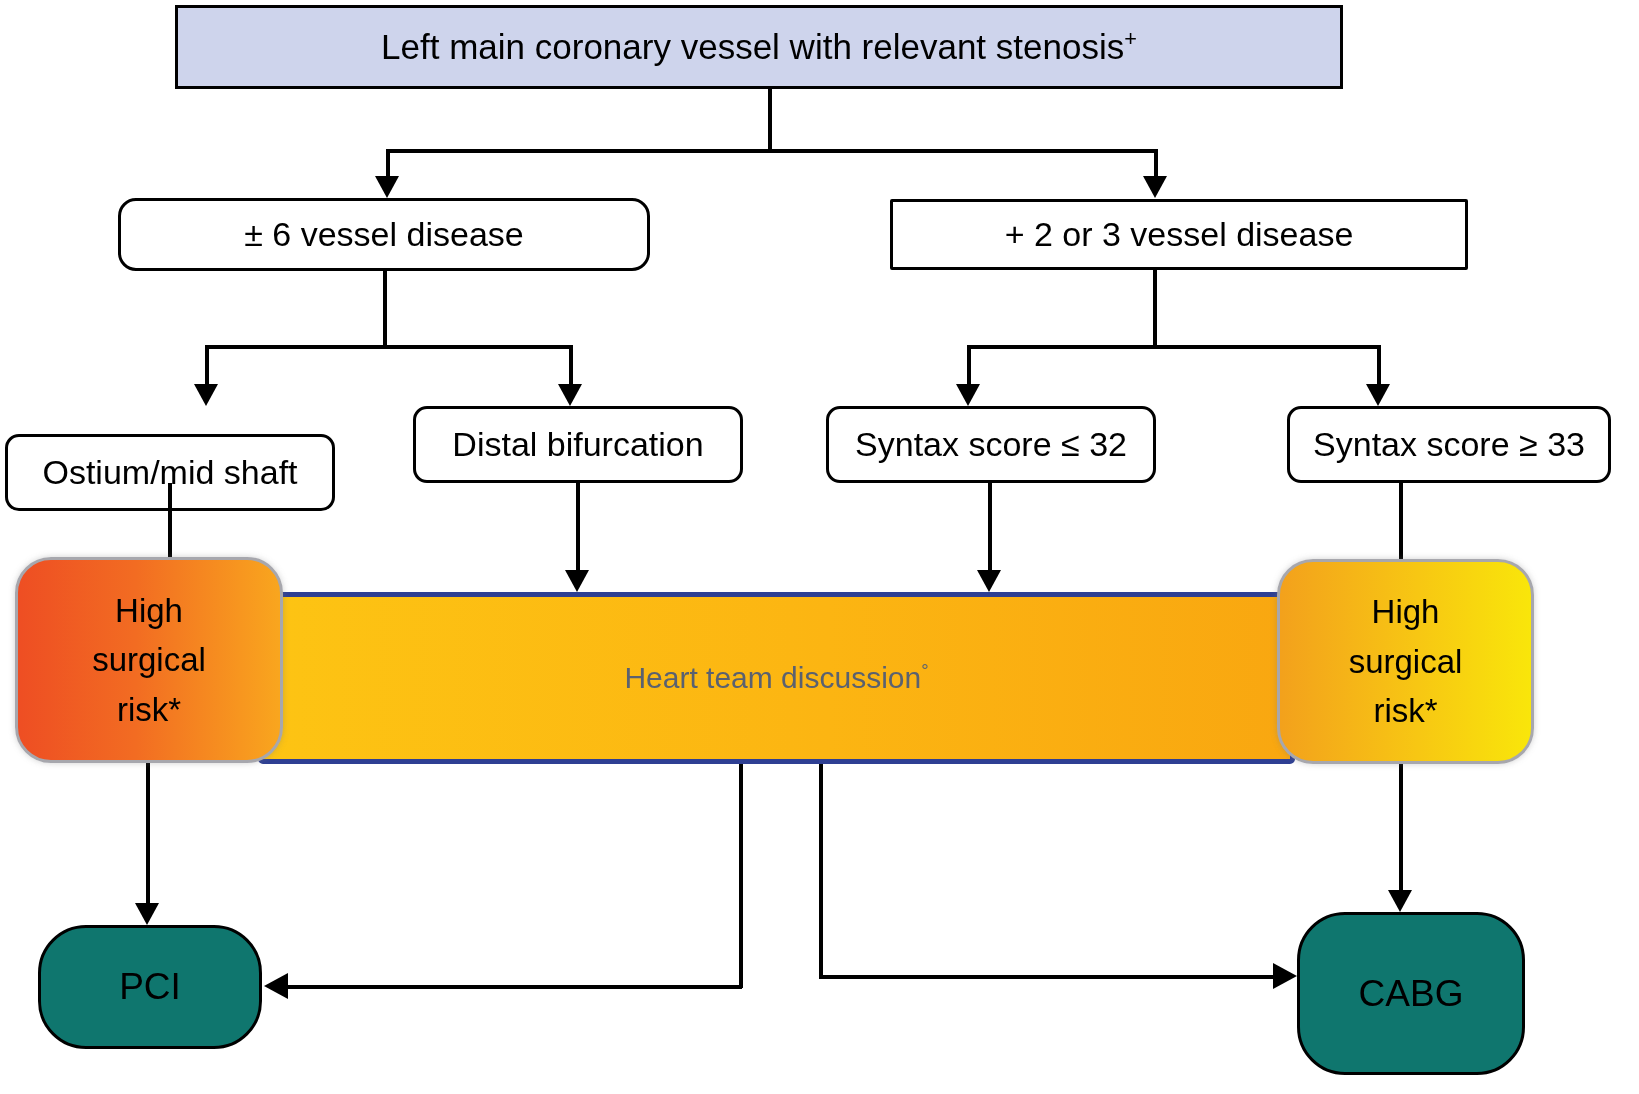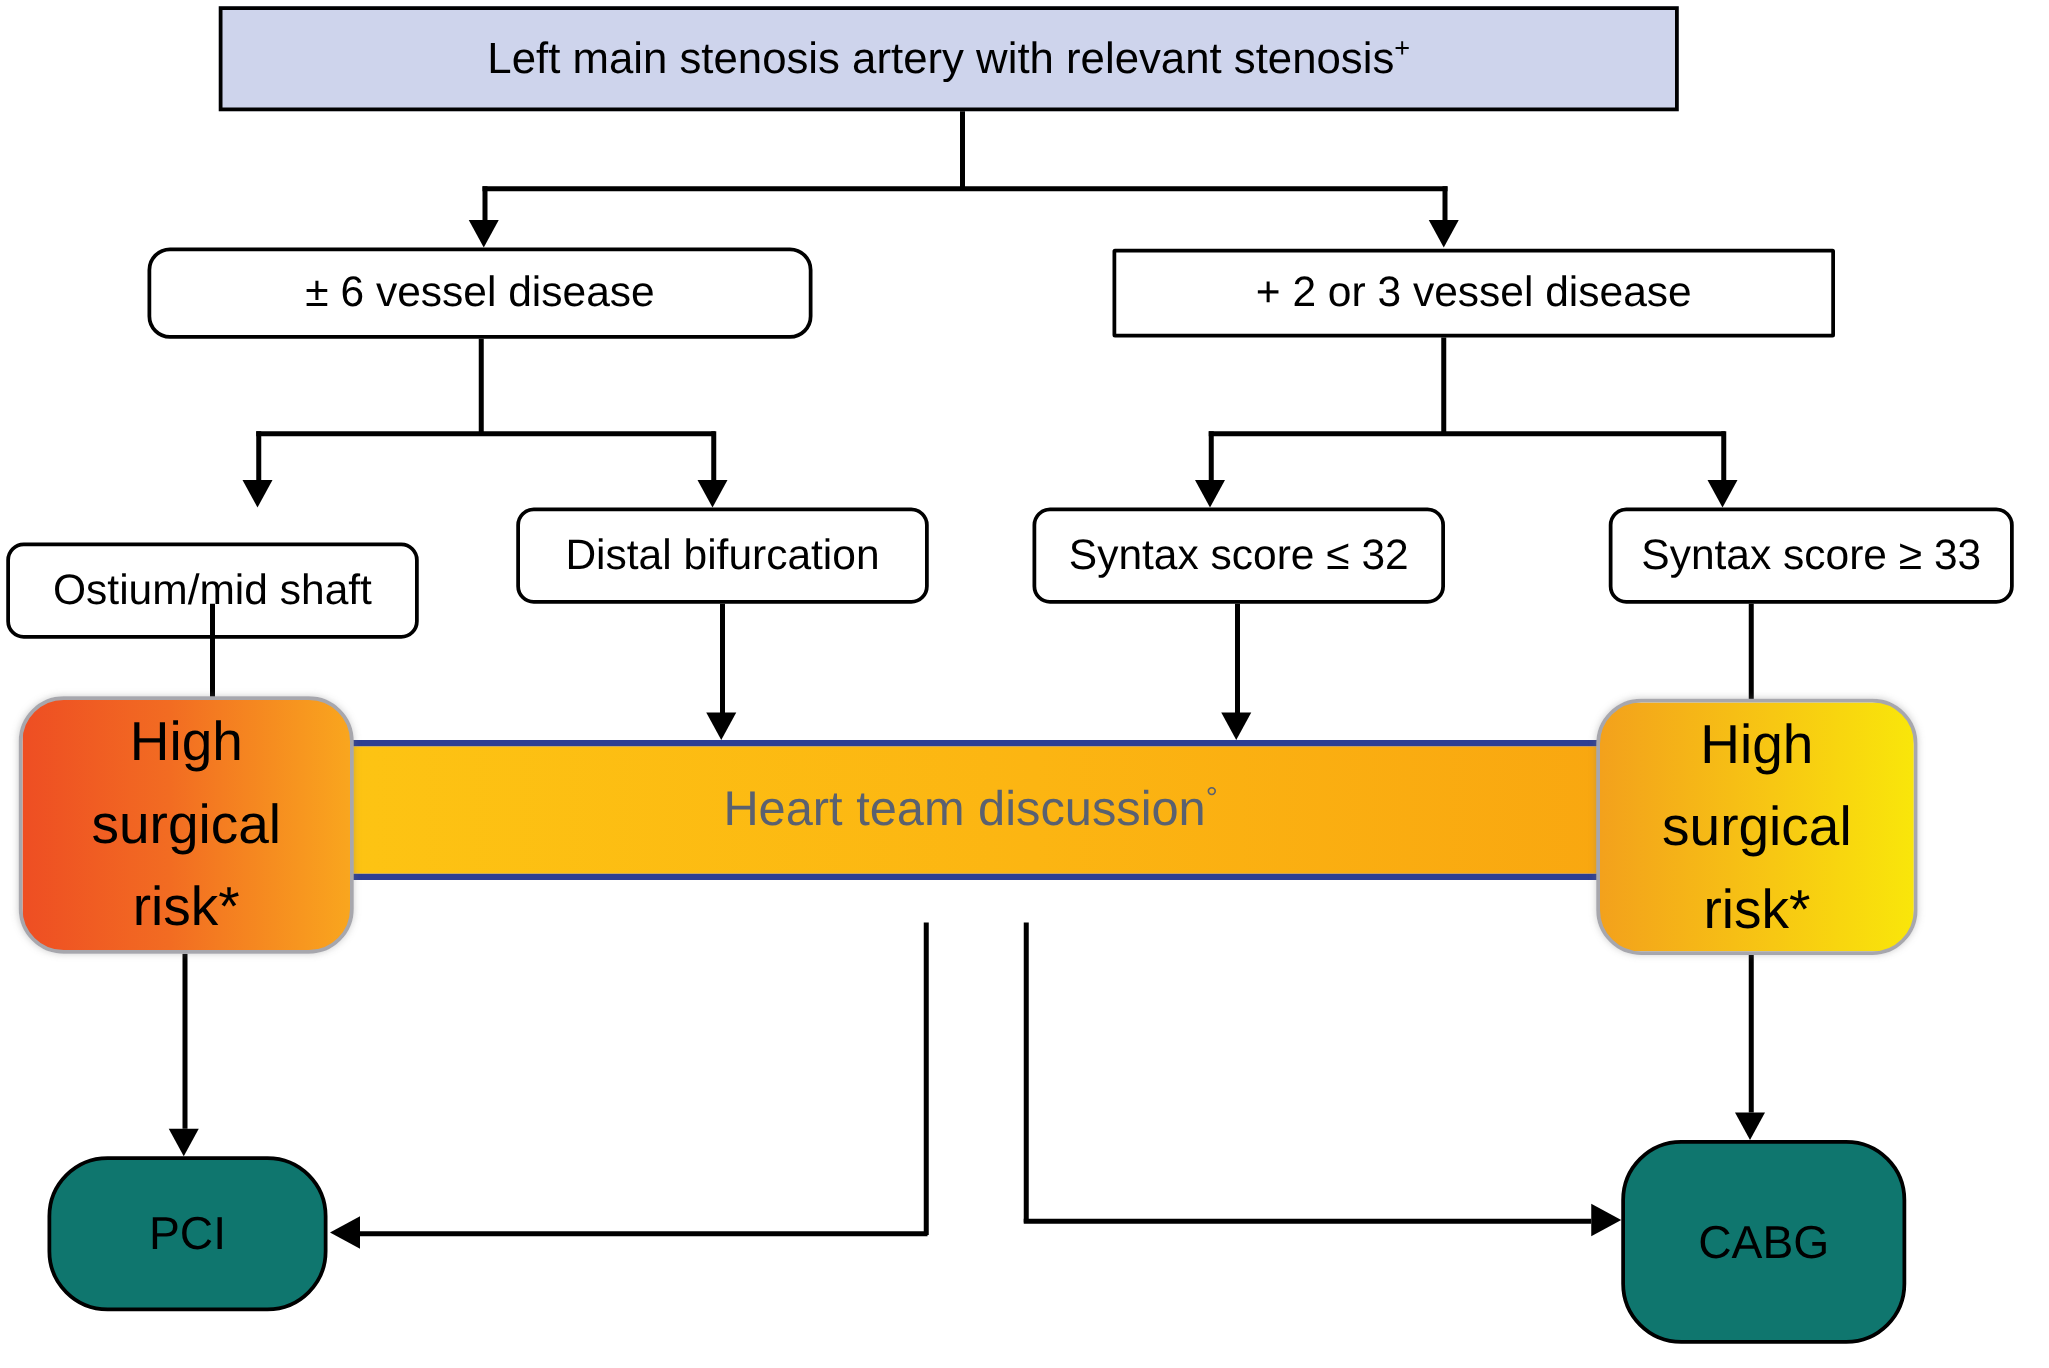--- a/index.html
+++ b/index.html
@@ -17,24 +17,24 @@
   
   .one-vessel{left:118px;top:198px;width:532px;height:73px;border-radius:18px;font-size:34px;}
   .two-three{left:890px;top:199px;width:578px;height:71px;border-radius:2px;font-size:34px;}
   
   .r3{top:406px;height:77px;border-radius:14px;font-size:34px;}
   .ostium{left:5px;width:330px;margin-top:28px;}
   .distal{left:413px;width:330px;}
   .syntax-low{left:826px;width:330px;}
   .syntax-high{left:1287px;width:324px;}
   
-  .band{left:258px;top:592px;width:1037px;height:112px;border:5px solid #2e3f93;border-radius:5px;
+  .band{left:258px;top:592px;width:1037px;height:172px;border:5px solid #2e3f93;border-radius:5px;
     background:linear-gradient(90deg,#fdc413 0%,#fcb512 55%,#f9a710 100%);
-    font-size:39px;color:#5a6170;z-index:1;}
-  .risk{border:3px solid #a7a7ad;border-radius:36px;font-size:44px;line-height:1.5;z-index:2;
+    font-size:30px;color:#5a6170;z-index:1;}
+  .risk{border:3px solid #a7a7ad;border-radius:36px;font-size:33px;line-height:1.5;z-index:2;
     box-shadow:0 0 6px rgba(120,120,120,.35);}
   .risk .lbl{width:170px;}
   .risk-left{left:15px;top:557px;width:268px;height:206px;
     background:linear-gradient(90deg,#ee4e23 0%,#f26c22 45%,#f9a61e 100%);}
   .risk-right{left:1277px;top:559px;width:257px;height:205px;
     background:linear-gradient(90deg,#f3a11c 0%,#f7c713 55%,#f9e60a 100%);}
   
   .outcome{background:#0f766e;border:3.5px solid #000;border-radius:48px;font-size:37px;z-index:2;}
   .pci{left:38px;top:925px;width:224px;height:124px;}
   .cabg{left:1297px;top:912px;width:228px;height:163px;}
@@ -46,21 +46,21 @@
   .ah-down{border-left:12px solid transparent;border-right:12px solid transparent;border-top:22px solid #000;}
   .ah-left{border-top:13px solid transparent;border-bottom:13px solid transparent;border-right:24px solid #000;}
   .ah-right{border-top:13px solid transparent;border-bottom:13px solid transparent;border-left:24px solid #000;}
 </style>
 </head>
 <body>
 
 <div class="canvas">
 
   <div class="node root">
-    <span class="lbl"><span>Left main stenosis artery with relevant stenosis</span><sup class="mark">+</sup></span>
+    <span class="lbl"><span>Left main coronary vessel with relevant stenosis</span><sup class="mark">+</sup></span>
   </div>
 
   <div class="node one-vessel">
     <span class="lbl">± 6 vessel disease</span>
   </div>
 
   <div class="node two-three">
     <span class="lbl">+ 2 or 3 vessel disease</span>
   </div>
 

